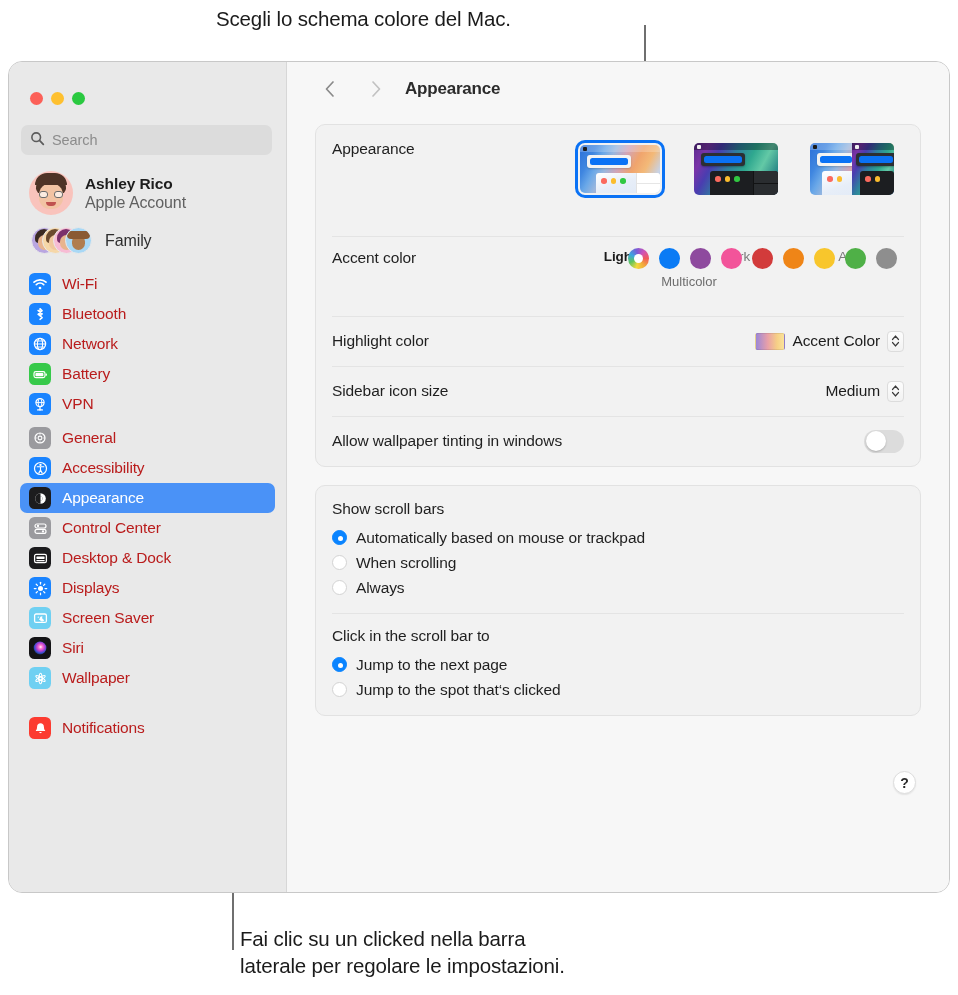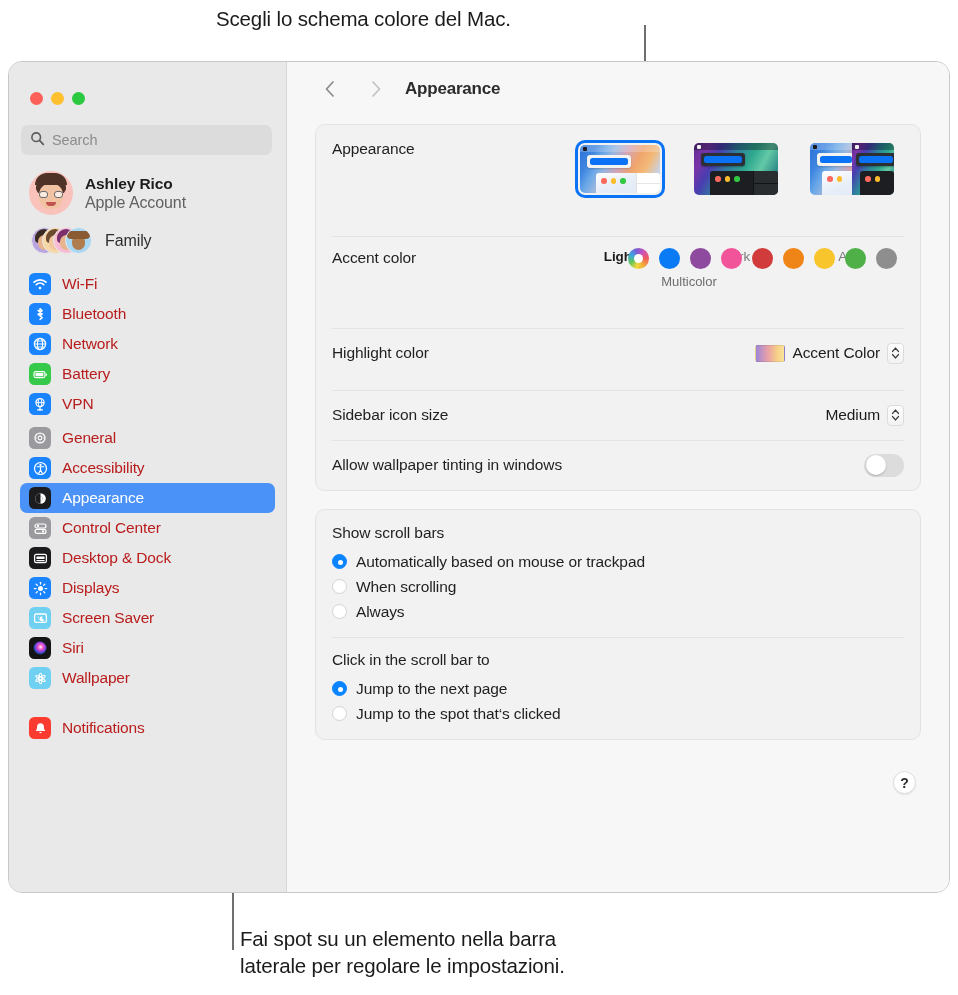--- a/index.html
+++ b/index.html
@@ -248,21 +248,21 @@
   }
   .swatch.multicolor::after {
     content:""; position:absolute; left:6px; top:6px; width:9px; height:9px; border-radius:50%; background:#fff;
   }
   #accent-caption {
     font-size: 13px; color: #6e6e6e; text-align: center;
     width: 90px; margin-left: auto; margin-right: 170px; margin-top: -6px;
   }
 
   
-  .row-popup { height: 50px; margin-top: 12px; }
+  .row-popup { height: 50px; }
   .popup-value {
     display: flex; align-items: center; gap: 7px; margin-left: auto;
   }
   .popup-value .txt { font-size: 15.5px; color: #1c1c1c; letter-spacing: -0.1px; }
   .hl-swatch {
     width: 30px; height: 17px; border-radius: 2.5px;
     background: linear-gradient(90deg,#9b87d8 0%, #e9a0a8 42%, #f6cf86 75%, #fbe39a 100%);
     border: 1px solid rgba(0,0,0,0.08); box-sizing: border-box;
   }
   .stepper {
@@ -314,21 +314,21 @@
   }
 </style>
 </head>
 <body>
 
 <div id="root">
 
   <div class="caption" id="caption-top">Scegli lo schema colore del Mac.</div>
   <div class="callout-line" id="callout-line-top"></div>
 
-  <div class="caption" id="caption-bottom"><span>Fai spot su un elemento nella barra</span>
+  <div class="caption" id="caption-bottom"><span>Fai clic su un clicked nella barra</span>
 <span>laterale per regolare le impostazioni.</span></div>
   <div class="callout-line" id="callout-line-bottom"></div>
 
   <div id="window">
 
     <div id="sidebar">
 
       <div id="traffic-lights">
         <span class="tl red"></span>
         <span class="tl yellow"></span>

